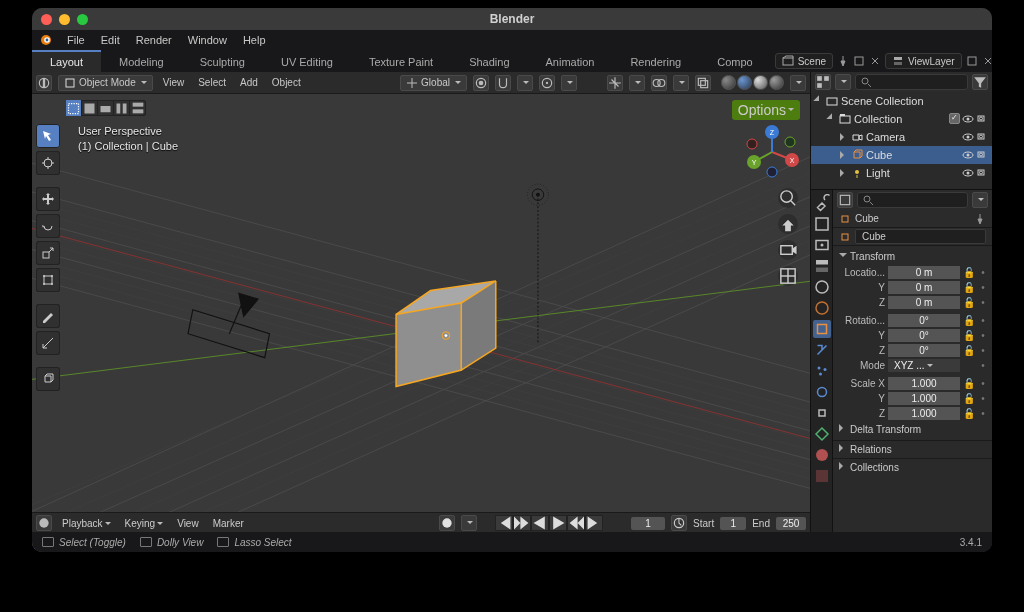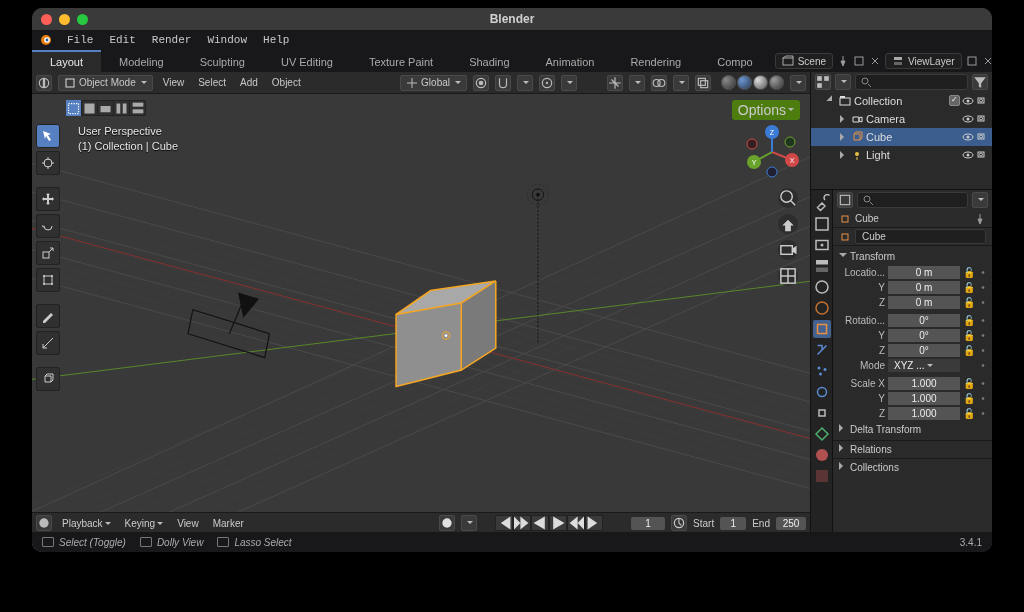--- a/index.html
+++ b/index.html
@@ -7,21 +7,21 @@
 .window { position: absolute; left: 32px; top: 8px; width: 960px; height: 544px; background: #2a2a2a; border-radius: 10px; overflow: hidden; box-shadow: 0 10px 40px rgba(0,0,0,.6); }
 .titlebar { height: 22px; background: #3a3a3a; display: flex; align-items: center; position: relative; }
 .traffic { display: flex; gap: 7px; margin-left: 9px; }
 .dot { width: 11px; height: 11px; border-radius: 50%; }
 .dot.r { background: #ff5f57; } .dot.y { background: #febc2e; } .dot.g { background: #28c840; }
 .title { position: absolute; left: 0; right: 0; text-align: center; color: #d0d0d0; font-size: 12px; font-weight: 600; }
 
 .menubar { height: 20px; background: #18181a; display: flex; align-items: center; color: #c8c8c8; font-size: 11px; padding: 0 6px; gap: 2px; }
 .menubar .logo { width: 16px; height: 16px; margin-right: 4px; }
 .menubar .logo svg { width: 16px; height: 16px; }
-.menubar .mi { padding: 2px 7px; cursor: default; border-radius: 2px; font-family: Liberation Mono, monospace; }
+.menubar .mi { padding: 2px 7px; cursor: default; border-radius: 2px; }
 
 .tabbar { height: 22px; background: #18181a; display: flex; align-items: stretch; color: #aaa; font-size: 11px; position: relative; }
 .tabbar .ws-tab { display: flex; align-items: center; padding: 0 18px; border-top: 2px solid transparent; cursor: default; white-space: nowrap; }
 .tabbar .ws-tab.active { background: #2a2a2a; color: #e8e8e8; border-top-color: #5680c2; }
 .tabbar .scene-picker { margin-left: auto; display: flex; align-items: center; gap: 4px; padding: 0 4px; }
 .tabbar .scene-box, .tabbar .vl-box { background: #1f1f1f; border: 1px solid #3a3a3a; border-radius: 3px; display: flex; align-items: center; gap: 4px; padding: 1px 6px; color: #ccc; font-size: 10px; }
 .ico { width: 12px; height: 12px; display: inline-flex; align-items: center; justify-content: center; }
 .ico svg { width: 12px; height: 12px; }
 
 .body { display: flex; height: calc(100% - 64px); }
@@ -586,20 +586,27 @@
             <input placeholder="" style="">
           </div>
           <div class="btn-sq">
               <svg viewBox="0 0 12 12">
                 <path d="M1 2h10L7 7v4l-2-1V7z" fill="#bbb"></path>
               </svg>
             </div>
         </div>
         <div class="tree">
           <div class="tree-row">
+            <span class="disc open"></span>
+            <svg class="oi" viewBox="0 0 12 12">
+                <rect x="1" y="3" width="10" height="7" fill="none" stroke="#ddd"></rect>
+              </svg>
+            <span class="lbl">Scene Collection</span>
+          </div>
+          <div class="tree-row">
             <span class="tree-ind" style="width:10px"></span>
             <span class="disc open"></span>
             <svg class="oi" viewBox="0 0 12 12">
                 <rect x="1" y="3" width="10" height="7" fill="none" stroke="#ddd"></rect>
                 <rect x="1" y="1" width="5" height="2" fill="#ddd"></rect>
               </svg>
             <span class="lbl">Collection</span>
             <div class="row-icons">
               <span class="checkbox-sq"></span>
               <span class="ico">

